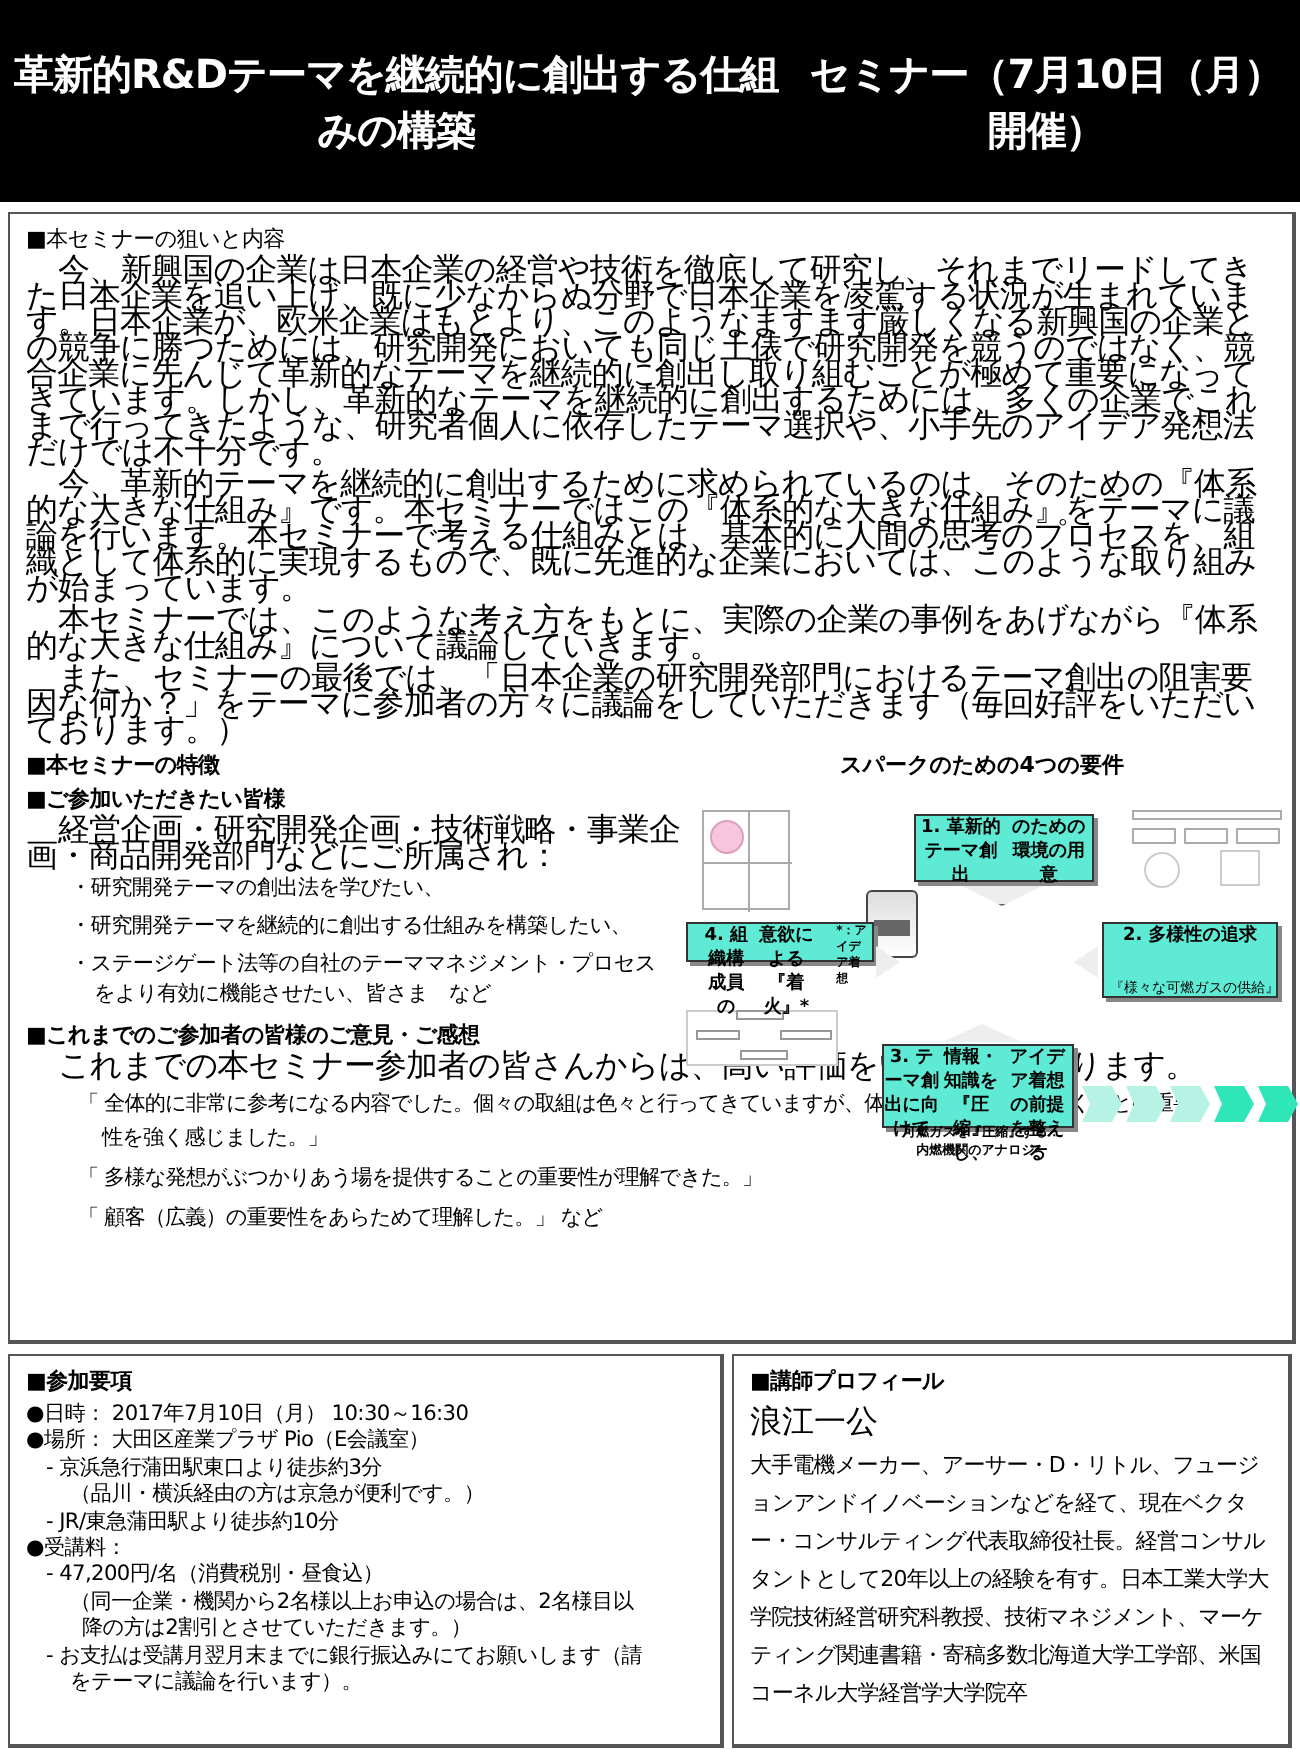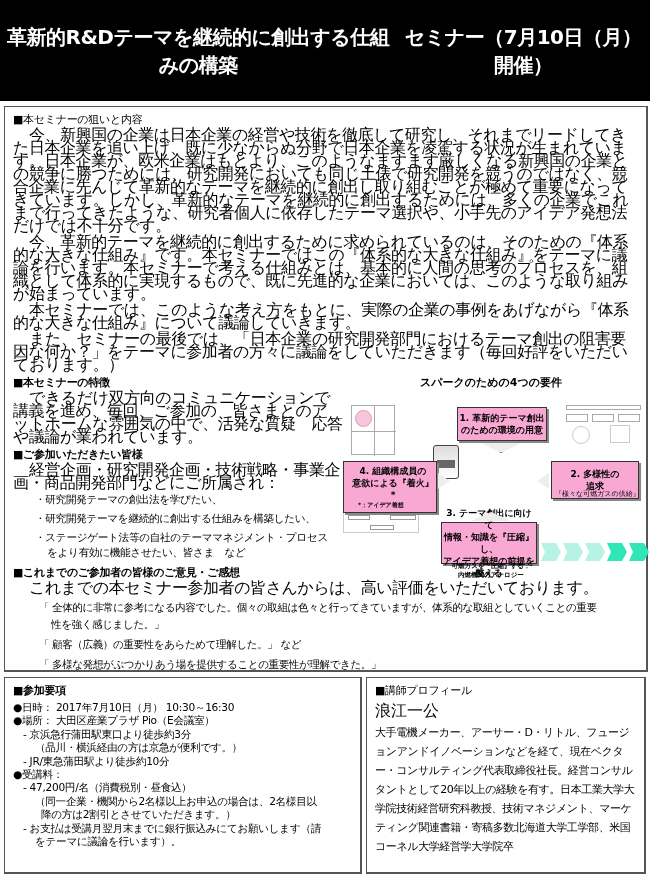--- a/index.html
+++ b/index.html
@@ -24,23 +24,23 @@
   .narrow { width: 330px; }
   .bul { font-size: 10.6px; line-height: 15px; padding-left: 22px; margin-bottom: 4px; letter-spacing: -0.3px; }
   .bul .cont { padding-left: 12px; display: block; }
   .quote { font-size: 10.6px; line-height: 17px; padding-left: 26px; margin-bottom: 3px; letter-spacing: -0.45px; }
   .quote .cont { padding-left: 12px; display: block; }
 
   
   .diagram { position: absolute; left: 336px; top: 268px; width: 300px; height: 200px; }
   .diag-title { position: absolute; left: 0; top: 0; width: 300px; text-align: center; font-size: 11px; font-weight: bold; }
   .dbox {
-    position: absolute; background: #f9a8d4; border: 1px solid #333;
+    position: absolute; background: #5eead4; border: 1px solid #333;
     box-shadow: 2px 2px 0 #888; font-size: 9px; font-weight: bold; text-align: center; line-height: 12px;
-    display: flex; flex-direction: column; justify-content: center;
+    display: flex; flex-direction: row; justify-content: center;
   }
   .mini-grid { position: absolute; border: 1px solid #aaa; background: #fff; }
   .spark {
     position: absolute; left: 108px; top: 93px; width: 80px; height: 52px;
   }
   .spark-txt { position: absolute; left: 0; top: 12px; width: 80px; text-align: center; font-size: 9px; font-weight: bold; line-height: 12px; color: #000; }
   .chev-row { position: absolute; left: 200px; top: 168px; display: flex; gap: 2px; }
   .chev {
     width: 20px; height: 18px; background: #b7f3e4;
     clip-path: polygon(0 0, 75% 0, 100% 50%, 75% 100%, 0 100%, 20% 50%);
@@ -73,21 +73,20 @@
 </div>
 
 <div class="main-box">
   <div class="sec-h" style="font-weight:normal">■本セミナーの狙いと内容</div>
   <div class="p">今、新興国の企業は日本企業の経営や技術を徹底して研究し、それまでリードしてきた日本企業を追い上げ、既に少なからぬ分野で日本企業を凌駕する状況が生まれています。日本企業が、欧米企業はもとより、このようなますます厳しくなる新興国の企業との競争に勝つためには、研究開発においても同じ土俵で研究開発を競うのではなく、競合企業に先んじて革新的なテーマを継続的に創出し取り組むことが極めて重要になってきています。しかし、革新的なテーマを継続的に創出するためには、多くの企業でこれまで行ってきたような、研究者個人に依存したテーマ選択や、小手先のアイデア発想法だけでは不十分です。</div>
   <div class="p">今、革新的テーマを継続的に創出するために求められているのは、そのための『体系的な大きな仕組み』です。本セミナーではこの『体系的な大きな仕組み』をテーマに議論を行います。本セミナーで考える仕組みとは、基本的に人間の思考のプロセスを、組織として体系的に実現するもので、既に先進的な企業においては、このような取り組みが始まっています。</div>
   <div class="p">本セミナーでは、このような考え方をもとに、実際の企業の事例をあげながら『体系的な大きな仕組み』について議論していきます。</div>
   <div class="p">また、セミナーの最後では、「日本企業の研究開発部門におけるテーマ創出の阻害要因な何か？」をテーマに参加者の方々に議論をしていただきます（毎回好評をいただいております。）</div>
 
   <div class="sec-h">■本セミナーの特徴</div>
-  <div class="p narrow">できるだけ双方向のコミュニケーションで講義を進め、毎回、ご参加の　皆さまとのアットホームな雰囲気の中で、活発な質疑　応答や議論が業われています。</div>
 
   <div class="sec-h">■ご参加いただきたい皆様</div>
   <div class="p narrow">経営企画・研究開発企画・技術戦略・事業企画・商品開発部門などにご所属され：</div>
   <div class="bul">
     <span>・研究開発テーマの創出法を学びたい、</span>
   </div>
   <div class="bul">
     <span>・研究開発テーマを継続的に創出する仕組みを構築したい、</span>
   </div>
   <div class="bul">
@@ -95,24 +94,24 @@
     <span class="cont">をより有効に機能させたい、皆さま　など</span>
   </div>
 
   <div class="sec-h">■これまでのご参加者の皆様のご意見・ご感想</div>
   <div class="p" style="margin-bottom:5px">これまでの本セミナー参加者の皆さんからは、高い評価をいただいております。</div>
   <div class="quote">
     <span>「 全体的に非常に参考になる内容でした。個々の取組は色々と行ってきていますが、体系的な取組としていくことの重要</span>
     <span class="cont">性を強く感じました。」</span>
   </div>
   <div class="quote">
+    <span>「 多様な発想がぶつかりあう場を提供することの重要性が理解できた。」</span>
+  </div>
+  <div class="quote">
     <span>「 顧客（広義）の重要性をあらためて理解した。」 など</span>
-  </div>
-  <div class="quote">
-    <span>「 多様な発想がぶつかりあう場を提供することの重要性が理解できた。」</span>
   </div>
 
   <div class="diagram">
     <div class="diag-title">スパークのための4つの要件</div>
 
     <div class="mini-grid" style="left:10px; top:30px; width:44px; height:50px;">
       <div style="position:absolute; left:22px; top:0; width:1px; height:50px; background:#aaa;"></div>
       <div style="position:absolute; left:0; top:25px; width:44px; height:1px; background:#aaa;"></div>
       <div style="position:absolute; left:3px; top:4px; width:17px; height:17px; border-radius:50%; background:#f7c6dc; border:1px solid #d9a0bb;"></div>
     </div>
@@ -136,21 +135,21 @@
     <div style="position:absolute; left:92px; top:70px; width:26px; height:34px; border:1px solid #444; border-radius:3px; background:linear-gradient(#ddd,#fff);">
       <div style="position:absolute; left:3px; top:14px; width:18px; height:8px; background:#666;"></div>
     </div>
 
     <div class="dbox" style="left:116px; top:32px; width:90px; height:34px;">
       <div>1. 革新的テーマ創出</div>
       <div>のための環境の用意</div>
     </div>
     <div style="position:absolute; left:140px; top:68px; width:40px; height:10px; background:#fff; border-bottom:1px solid #666; clip-path:polygon(0 0,100% 0,50% 100%); background:#eee;"></div>
 
-    <div class="dbox" style="left:2px; top:86px; width:94px; height:52px; text-align:left; padding-left:6px;">
+    <div class="dbox" style="left:2px; top:86px; width:94px; height:20px; text-align:left; padding-left:6px;">
       <div style="text-align:center">4. 組織構成員の</div>
       <div style="text-align:center">意欲による『着火』*</div>
       <div style="font-size:6px; line-height:8px; padding-left:8px;">*：アイデア着想</div>
     </div>
     <div style="position:absolute; left:97px; top:98px; width:12px; height:16px; background:#eee; clip-path:polygon(0 0,100% 50%,0 100%);"></div>
 
 
     <div class="dbox" style="left:210px; top:86px; width:88px; height:38px;">
       <div>2. 多様性の</div>
       <div>追求</div>
@@ -191,16 +190,16 @@
     <div>●受講料：</div>
     <div class="i1">- 47,200円/名（消費税別・昼食込）</div>
     <div class="i2">（同一企業・機関から2名様以上お申込の場合は、2名様目以</div>
     <div class="i2" style="padding-left:28px">降の方は2割引とさせていただきます。）</div>
     <div class="i1">- お支払は受講月翌月末までに銀行振込みにてお願いします（請</div>
     <div class="i2">をテーマに議論を行います）。</div>
   </div>
 </div>
 
 <div class="bottom-right">
-  <div class="sec-h" style="font-weight:normal">■講師プロフィール</div>
+  <div class="sec-h" style="font-weight:bold">■講師プロフィール</div>
   <div class="prof-name">浪江一公</div>
   <div class="prof-body">大手電機メーカー、アーサー・D・リトル、フュージョンアンドイノベーションなどを経て、現在ベクター・コンサルティング代表取締役社長。経営コンサルタントとして20年以上の経験を有す。日本工業大学大学院技術経営研究科教授、技術マネジメント、マーケティング関連書籍・寄稿多数北海道大学工学部、米国コーネル大学経営学大学院卒</div>
 </div>
 
 </body></html>

